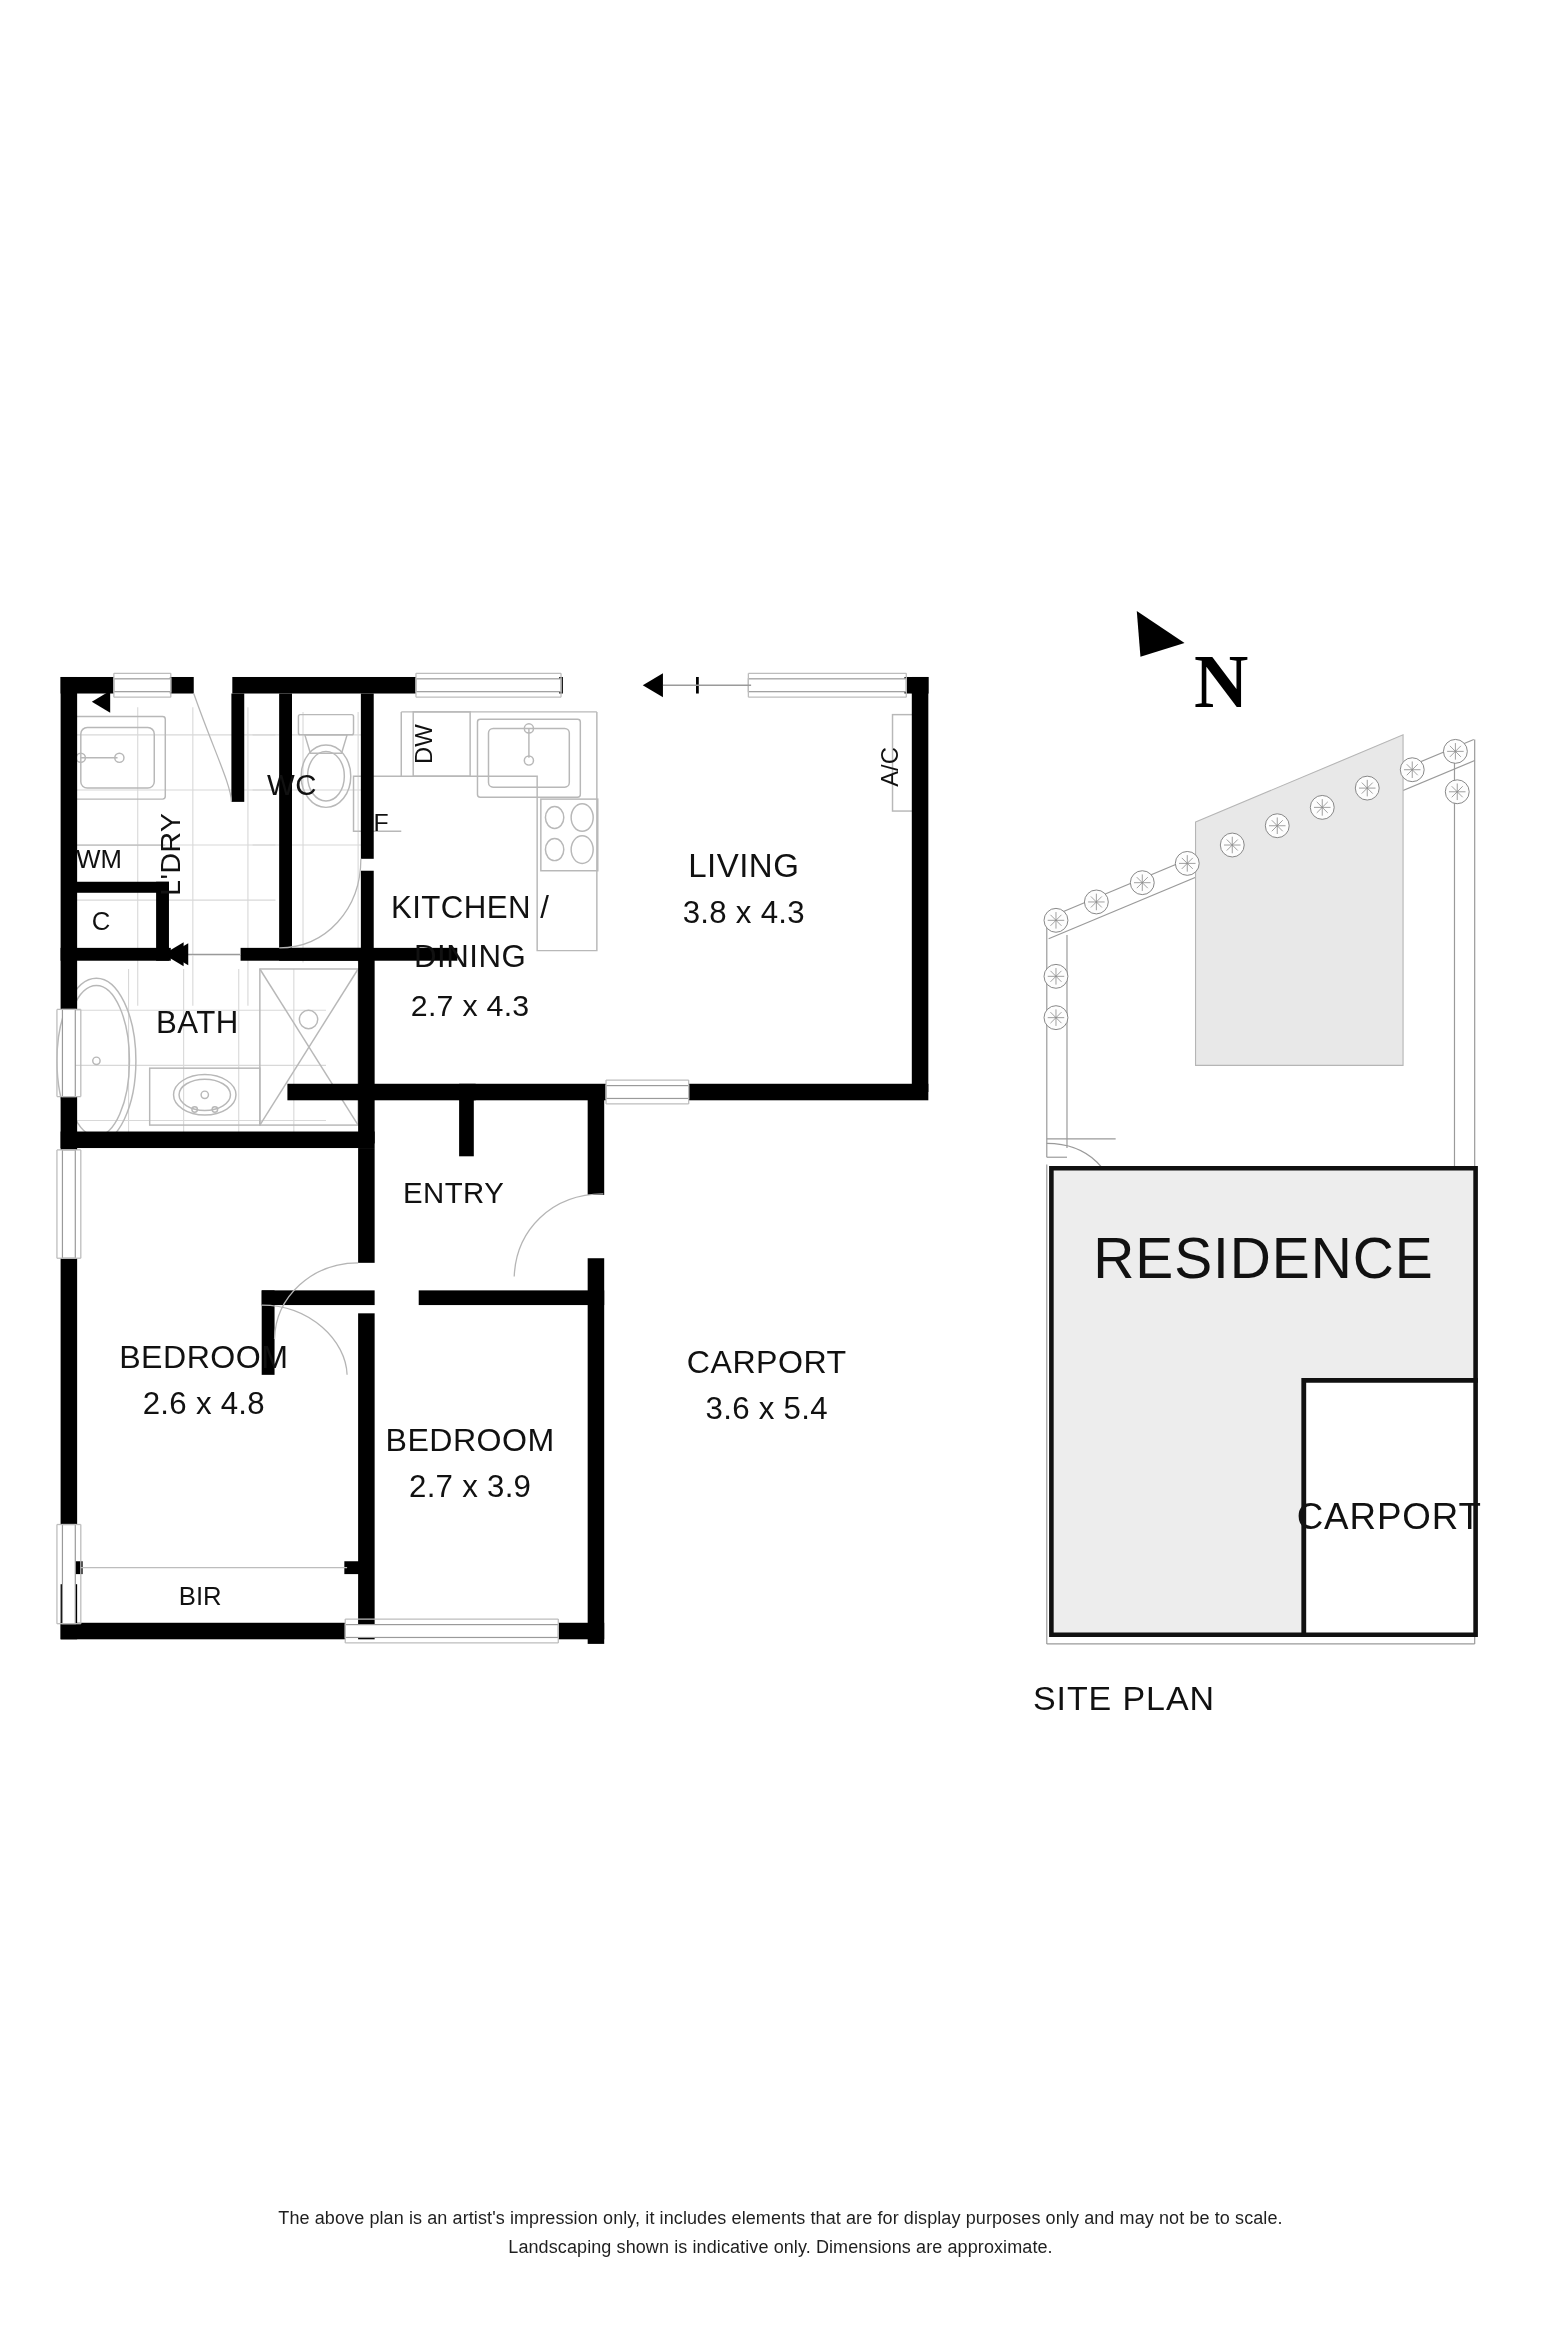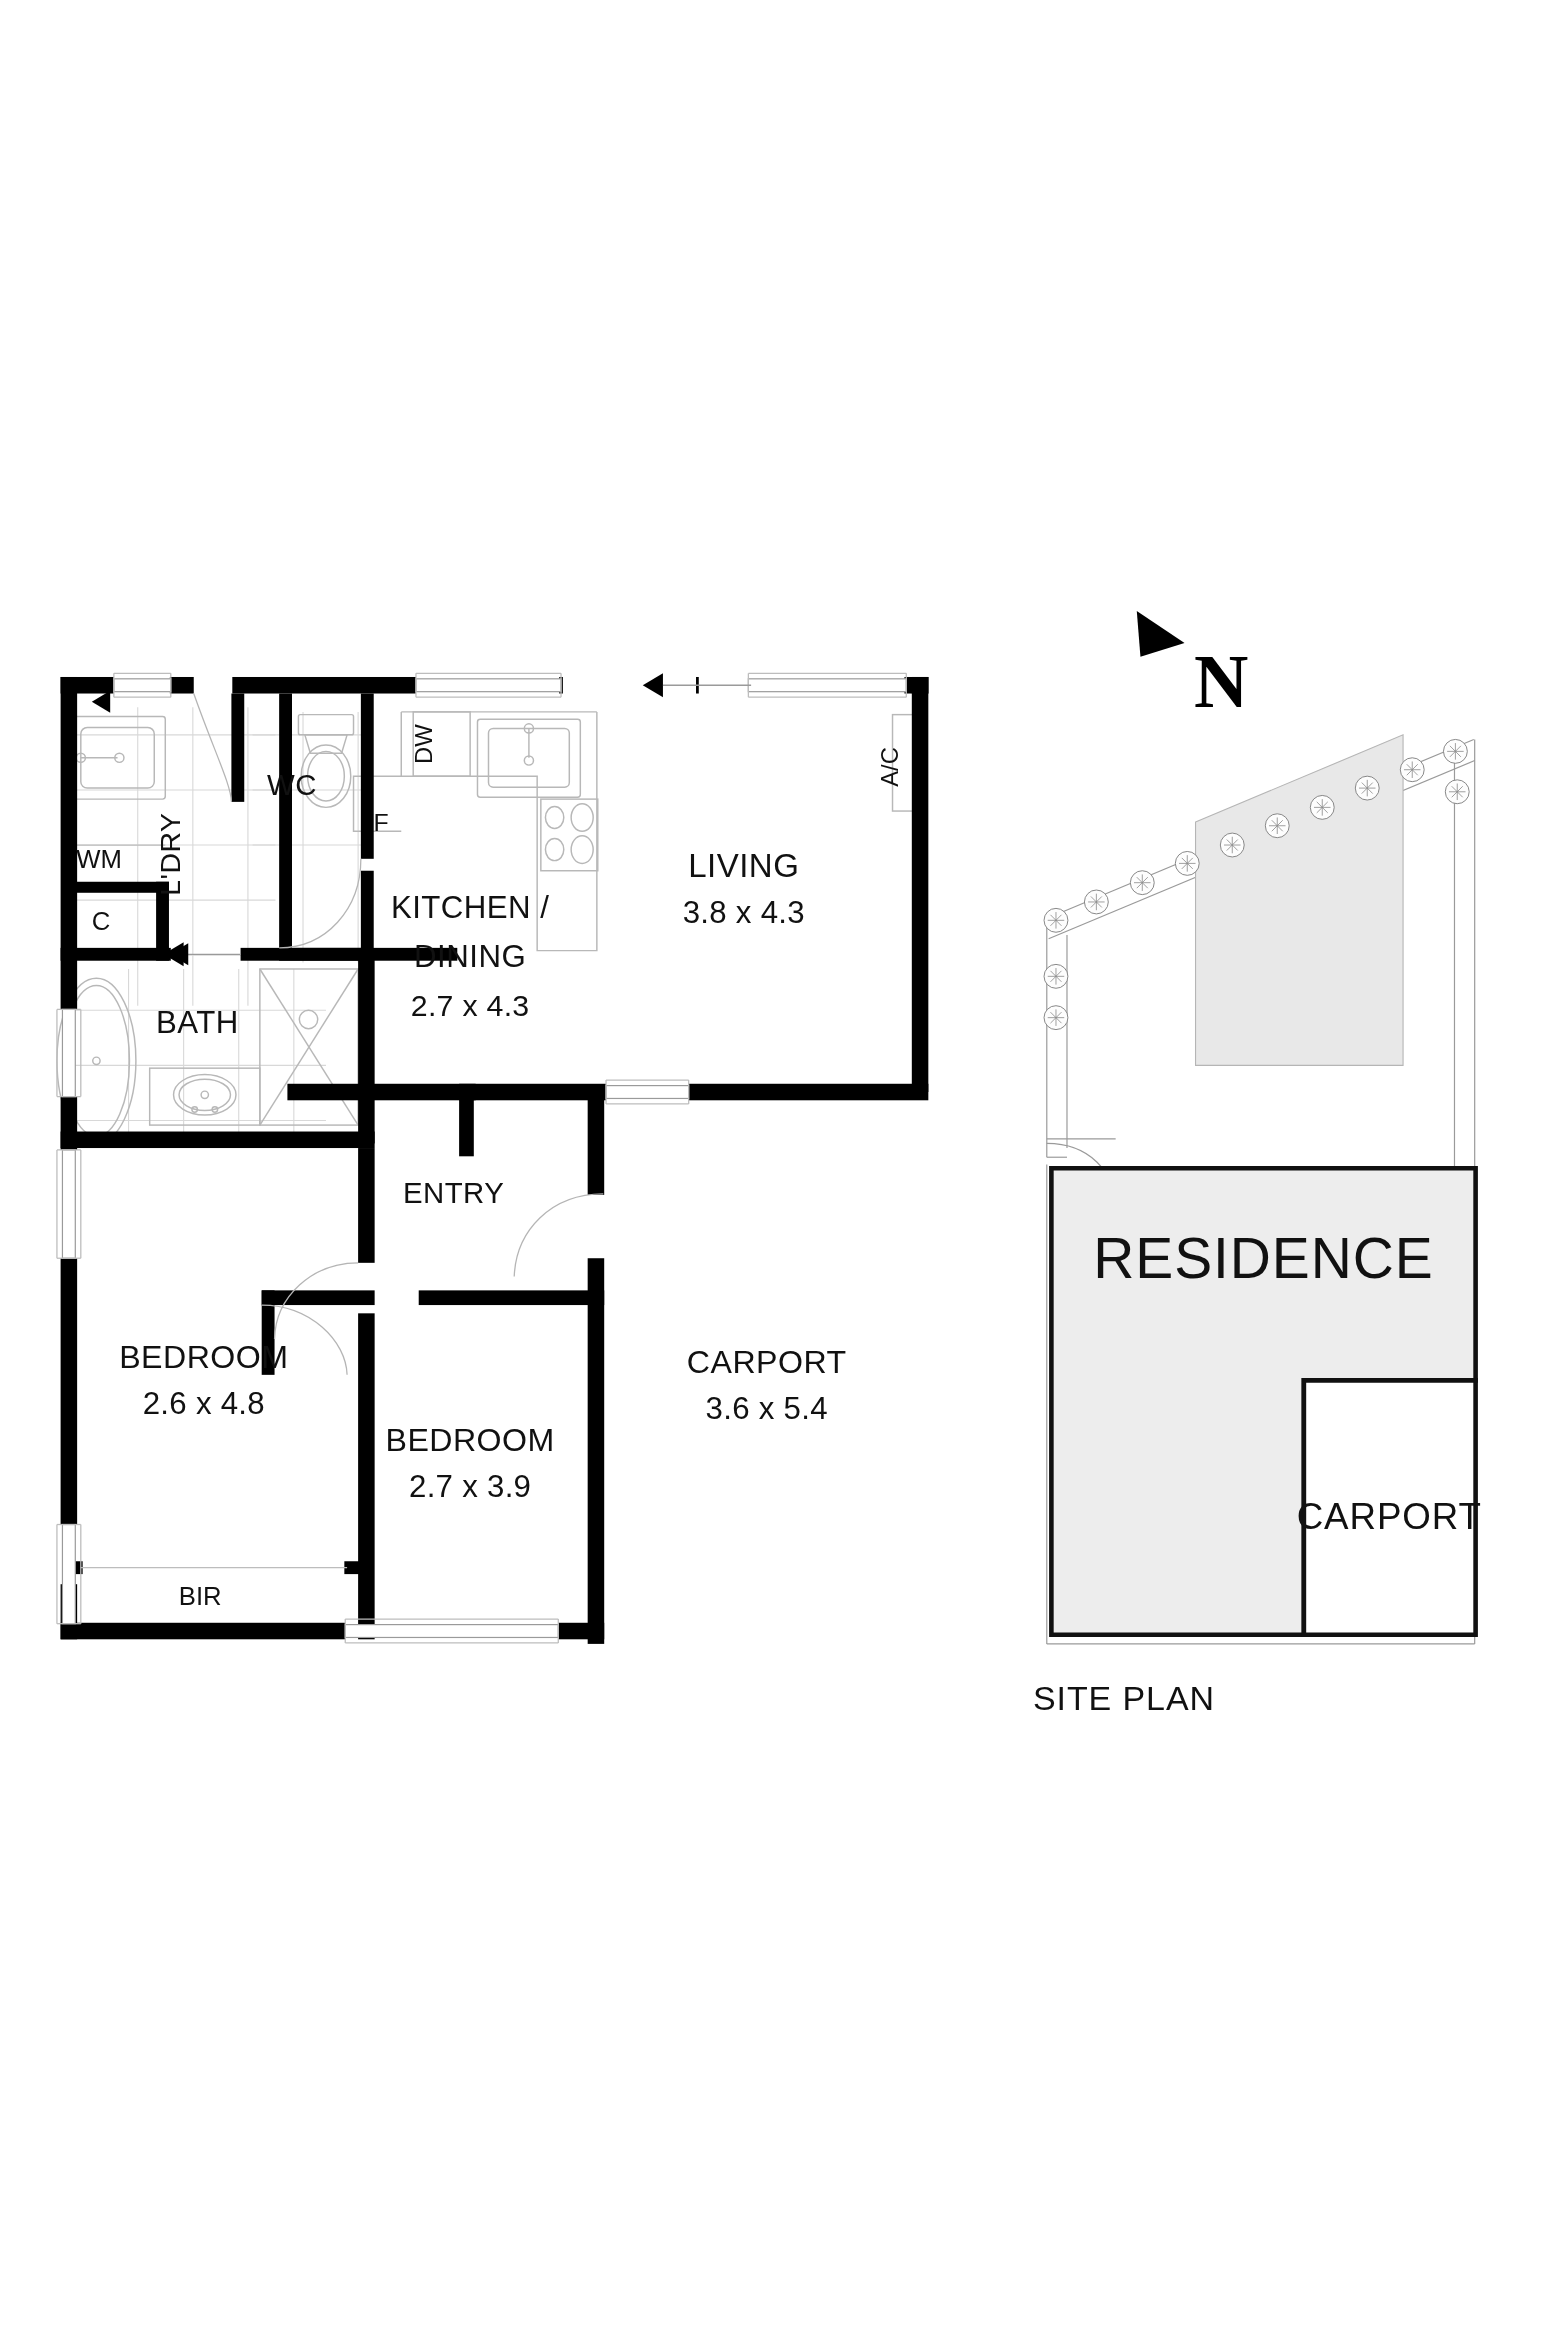--- a/index.html
+++ b/index.html
@@ -429,15 +429,19 @@
 
     <g>
       <path class="site-carport" d="M1420,1503 L1607,1503 L1607,1780 L1420,1780 Z"></path>
       <text class="site-lbl" x="1513" y="1665" font-size="40" text-anchor="middle">CARPORT</text>
     </g>
 
     <text class="site-lbl" x="1125" y="1862" font-size="37" text-anchor="start">SITE PLAN</text>
 
   </svg>
 
+  <div class="disc-wrap">
+    <div>The above plan is an artist's impression only, it includes elements that are for display purposes only and may not be to scale.</div>
+    <div>Landscaping shown is indicative only. Dimensions are approximate.</div>
+  </div>
 
 </div>
 
 
 </body></html>

